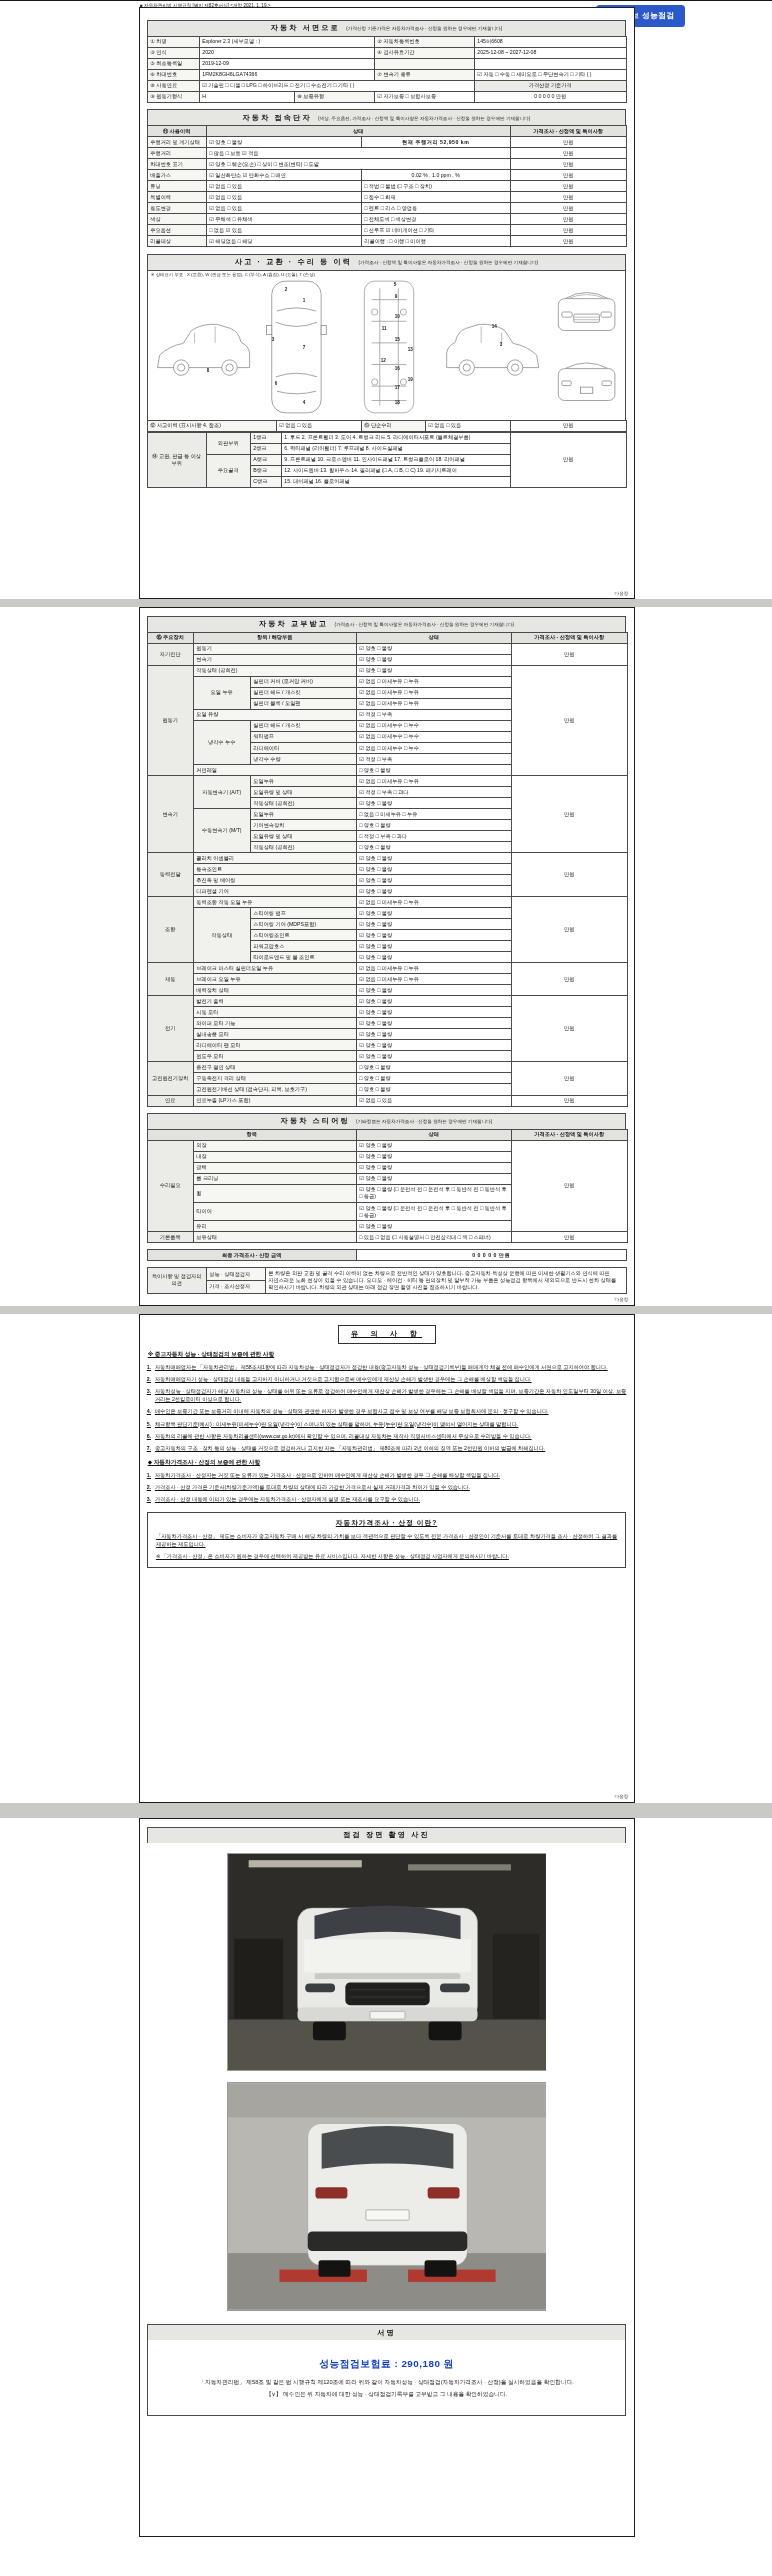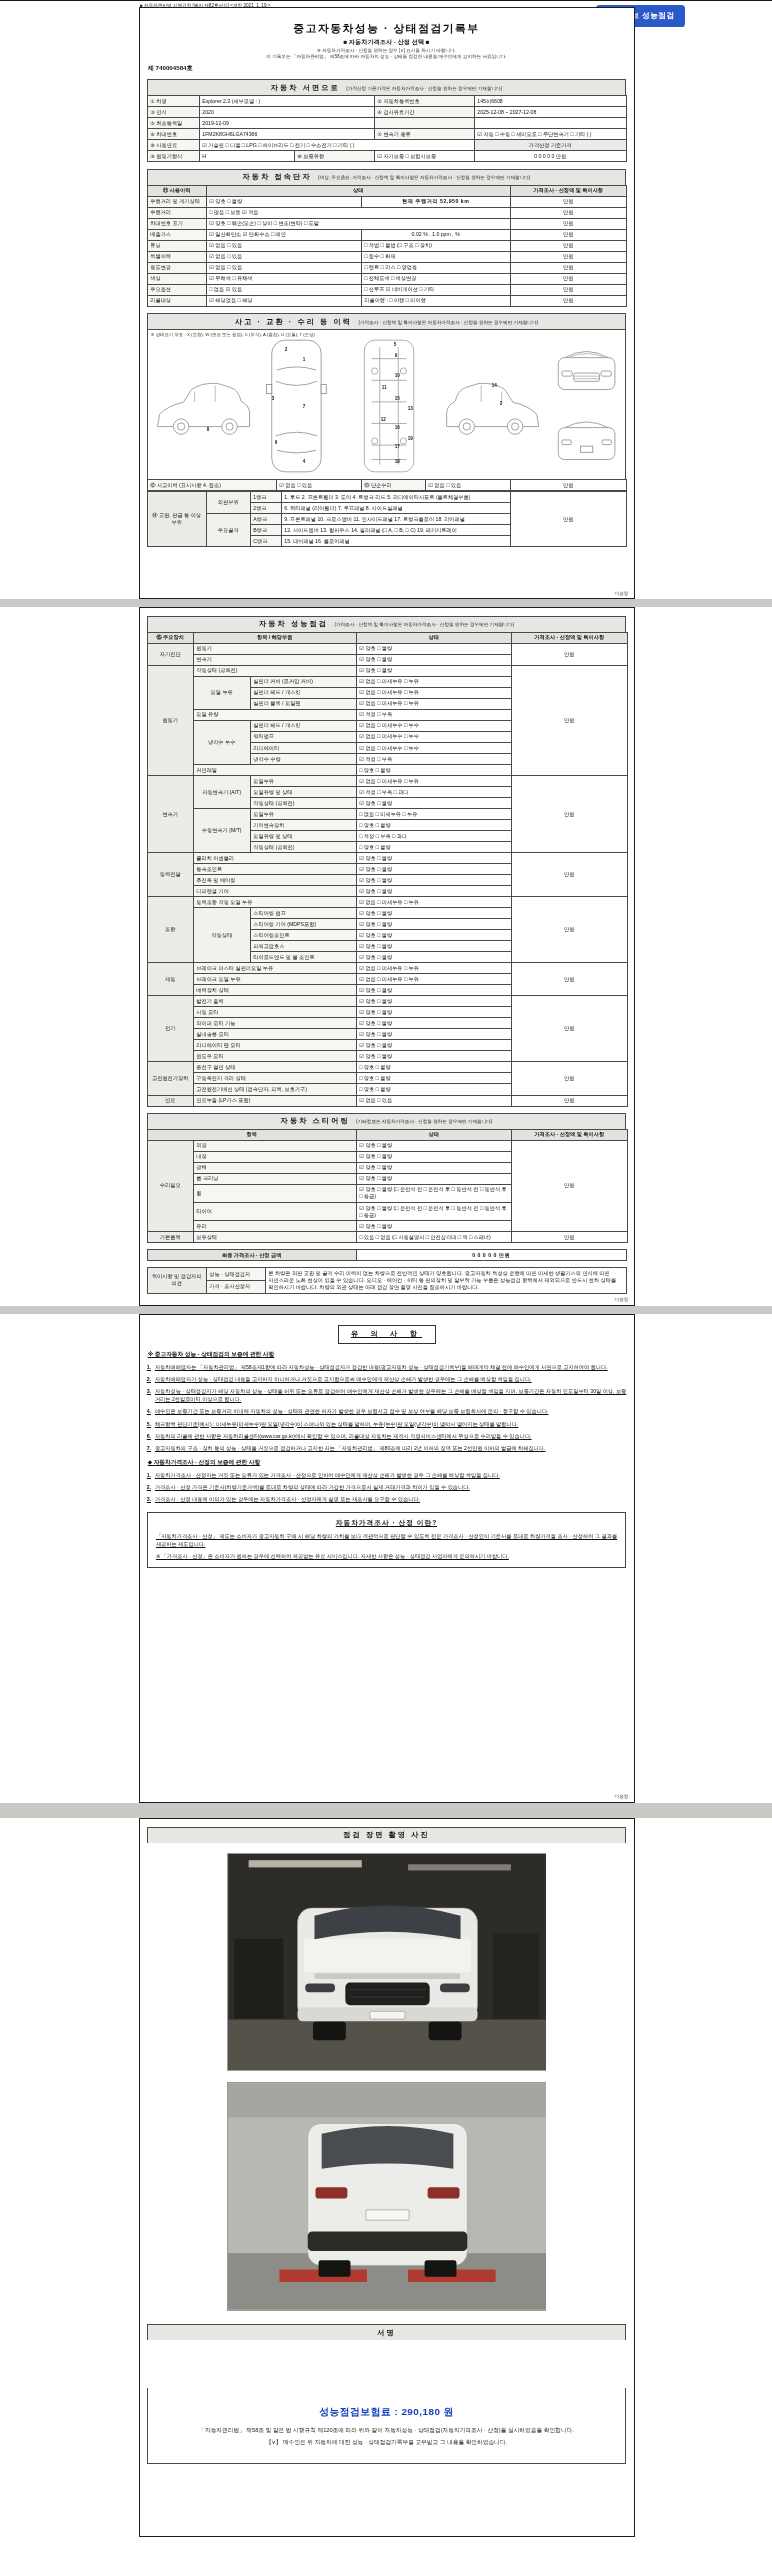--- a/index.html
+++ b/index.html
@@ -46,41 +46,34 @@
   .notice-item{display:flex;font-size:5.2px;line-height:1.55;margin-bottom:4.1px;text-align:justify;}
   .nn{width:8.2px;flex:none;font-weight:bold;}
   .nt{flex:1;}
   .price-head{font-size:5.7px;font-weight:bold;margin:7.2px 1px 4.1px 1px;}
   .price-box{border:0.8px solid #444;margin-top:8.2px;padding:6.2px 8.2px;}
   .price-box-title{text-align:center;font-weight:bold;font-size:6.7px;margin-bottom:4.1px;letter-spacing:1px;}
   .price-box-text{font-size:5.2px;line-height:1.6;text-align:justify;}
   .price-box-note{font-size:5.2px;line-height:1.5;margin-top:4.1px;color:#222;}
   figure.photo{display:block;width:319px;margin:10.3px auto 0 auto;border:0.5px solid #9a9a98;}
   figure.photo svg{display:block;}
-  .sign-area{text-align:center;padding:5.2px 0 0 0;margin-top:48px;}
+  .sign-area{text-align:center;padding:5.2px 0 0 0;}
   .insurance{color:#1440bf;font-size:9.8px;font-weight:bold;letter-spacing:0.5px;margin:9.3px 0 8.2px 0;}
   .sign-line{font-size:5.7px;color:#222;margin-bottom:4.1px;}
 </style>
 </head>
 <body>
 
 <div class="topline"></div>
 <div class="top-note">■ 자동차관리법 시행규칙 [별지 제82호서식] &lt;개정 2021. 1. 19.&gt;</div>
 <div class="badge">오토허브 성능점검</div>
 
 <div class="page">
 
   <section class="block" id="b1">
-    <div class="doc-header">
-      <div class="title">중고자동차성능 · 상태점검기록부</div>
-      <div class="subtitle">■ 자동차가격조사 · 산정 선택 ■</div>
-      <div class="headnote">※ 자동차가격조사 · 산정을 원하는 경우 [∨] 표시를 하시기 바랍니다.</div>
-      <div class="headnote">이 기록부는 「자동차관리법」 제58조에 따라 자동차의 성능 · 상태를 점검한 내용을 매수인에게 고지하는 서류입니다.</div>
-      <div class="docno">제 740004584호</div>
-    </div>
 
     <div class="secbar">
       <span class="sectitle">자동차 서면으로</span>
       <span class="secnote">(가격산정 기준가격은 자동차가격조사 · 산정을 원하는 경우에만 기재합니다)</span>
     </div>
     <table class="tbl">
       <colgroup>
           <col style="width:52px">
           <col style="width:95px">
           <col style="width:80px">
@@ -353,21 +346,21 @@
         </tbody>
     </table>
 
     <div class="nextpage">다음장</div>
   </section>
 
   <div class="band"></div>
 
   <section class="block" id="b2">
     <div class="secbar" style="margin-top:2.1px;">
-      <span class="sectitle">자동차 성능점검</span>
+      <span class="sectitle">자동차 교부받고</span>
       <span class="secnote">(가격조사 · 산정액 및 특이사항은 자동차가격조사 · 산정을 원하는 경우에만 기재합니다)</span>
     </div>
     <table class="tbl">
       <colgroup>
           <col style="width:46px">
           <col style="width:57px">
           <col style="width:106px">
           <col style="width:155px">
           <col style="width:116px">
         </colgroup>

